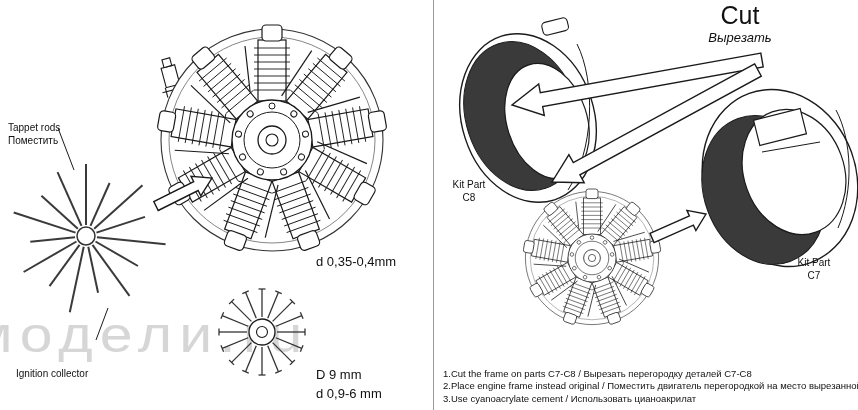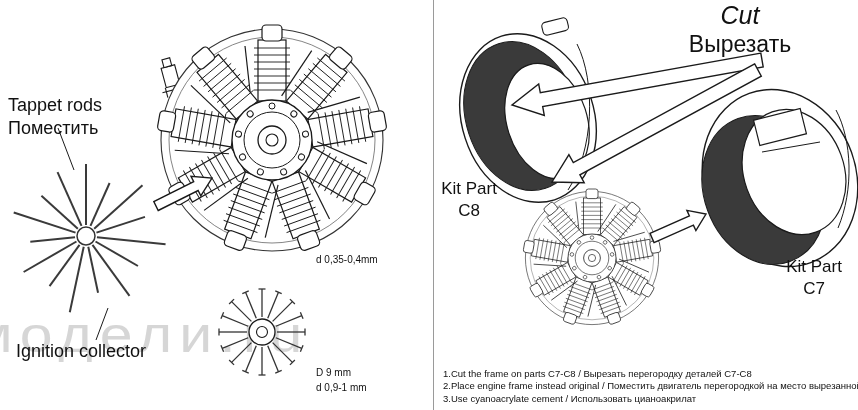--- a/index.html
+++ b/index.html
@@ -1,23 +1,23 @@
 <!DOCTYPE html>
 <html><head>
 <meta charset="utf-8">
 <style>
   html,body{margin:0;padding:0;background:#fff;}
   .sheet{position:relative;width:858px;height:410px;background:#ffffff;overflow:hidden;
          font-family:"Liberation Sans",sans-serif;color:#111;}
-  .lbl{position:absolute;font-size:18px;line-height:1.25;white-space:nowrap;}
-  .dims{position:absolute;font-size:10px;line-height:1.45;white-space:nowrap;}
+  .lbl{position:absolute;font-size:10px;line-height:1.25;white-space:nowrap;margin-top:28px;}
+  .dims{position:absolute;font-size:13px;line-height:1.45;white-space:nowrap;}
   .cut-title{position:absolute;left:655px;top:2px;width:170px;text-align:center;}
-  .cut-en{font-size:25px;line-height:1.1;font-style:italic;}
-  .cut-ru{font-size:23px;line-height:1.25;}
-  .kit-label{position:absolute;text-align:center;font-size:17px;line-height:1.3;}
+  .cut-en{font-size:25px;line-height:1.1;}
+  .cut-ru{font-size:13px;line-height:1.25;font-style:italic;}
+  .kit-label{position:absolute;text-align:center;font-size:10px;line-height:1.3;}
   .instructions{position:absolute;left:443px;top:368px;font-size:9.5px;line-height:1.3;
                 white-space:nowrap;letter-spacing:0;}
   .watermark{position:absolute;left:-28px;top:306px;font-size:50px;letter-spacing:6px;
              color:#cccccc;opacity:.8;transform:scaleX(1.18);transform-origin:left center;
              white-space:nowrap;}
   svg.art{position:absolute;left:0;top:0;}
 </style>
 </head>
 <body>
 
@@ -196,21 +196,21 @@
   <div class="lbl" style="left:16px;top:340px;">
     <div>Ignition collector</div>
   </div>
 
   <div class="dims" style="left:316px;top:253px;">
     <div>d 0,35-0,4mm</div>
   </div>
 
   <div class="dims" style="left:316px;top:366px;">
     <div>D 9 mm</div>
-    <div>d 0,9-1 mm</div>
+    <div>d 0,9-6 mm</div>
   </div>
 
   <div class="cut-title">
     <div class="cut-en">Cut</div>
     <div class="cut-ru">Вырезать</div>
   </div>
 
   <div class="kit-label" style="left:438px;top:178px;width:62px;">
     <div>Kit Part</div>
     <div>C8</div>

